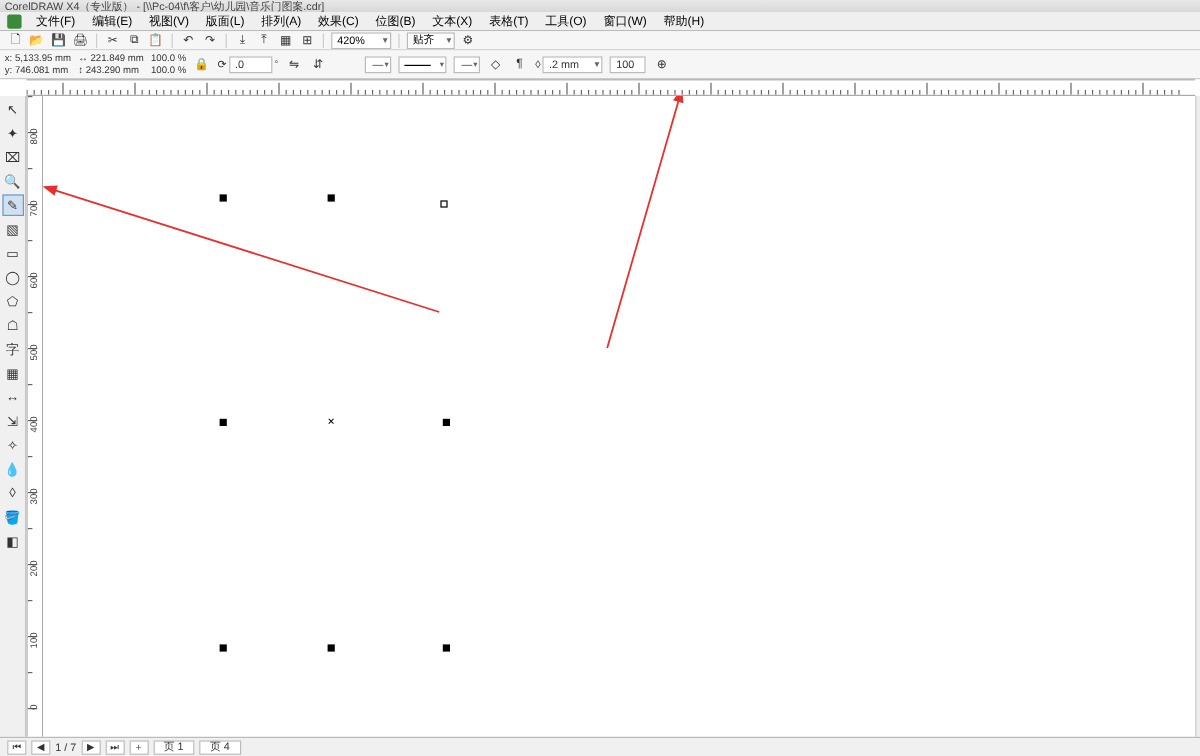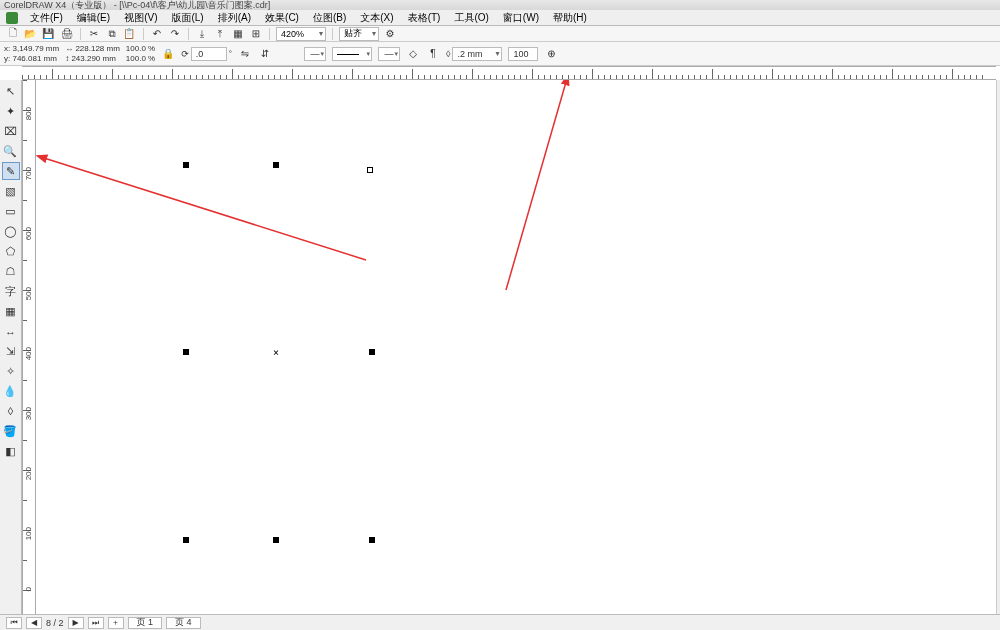--- a/index.html
+++ b/index.html
@@ -101,25 +101,25 @@
     </div>
   <div class="divider-v"></div>
   <div class="combo" style="width:40px">
       <span>贴齐</span>
     </div>
   <div class="tbtn">⚙</div>
 </div>
 
 <div class="propbar">
   <div class="xybox">
-    <span>x: <span>3,149.79 mm</span></span>
+    <span>x: <span>5,133.95 mm</span></span>
     <span>y: <span>746.081 mm</span></span>
   </div>
   <div class="xybox">
-    <span>↔ <span>228.128 mm</span></span>
+    <span>↔ <span>221.849 mm</span></span>
     <span>↕ <span>243.290 mm</span></span>
   </div>
   <div class="xybox">
     <span><span>100.0</span> %</span>
     <span><span>100.0</span> %</span>
   </div>
   <div class="tbtn">🔒</div>
   <div class="prop-group">
     <span>⟳</span>
     <div class="small-input" style="width:36px">
@@ -427,19 +427,19 @@
     <line x1="330" y1="180" x2="8" y2="78" stroke="#e53030" stroke-width="1.5" marker-end="url(#arH)"></line>
     <line x1="470" y1="210" x2="530" y2="2" stroke="#e53030" stroke-width="1.5" marker-end="url(#arH)"></line>
   </svg>
 </div>
 
 <div class="color-palette"></div>
 
 <div class="statusbar">
   <div class="pg-btn">⏮</div>
   <div class="pg-btn">◀</div>
-  <span>8 / 2</span>
+  <span>1 / 7</span>
   <div class="pg-btn">▶</div>
   <div class="pg-btn">⏭</div>
   <div class="pg-btn">＋</div>
   <div class="pg-tab">页 1</div>
   <div class="pg-tab">页 4</div>
 </div>
 
 </body></html>

